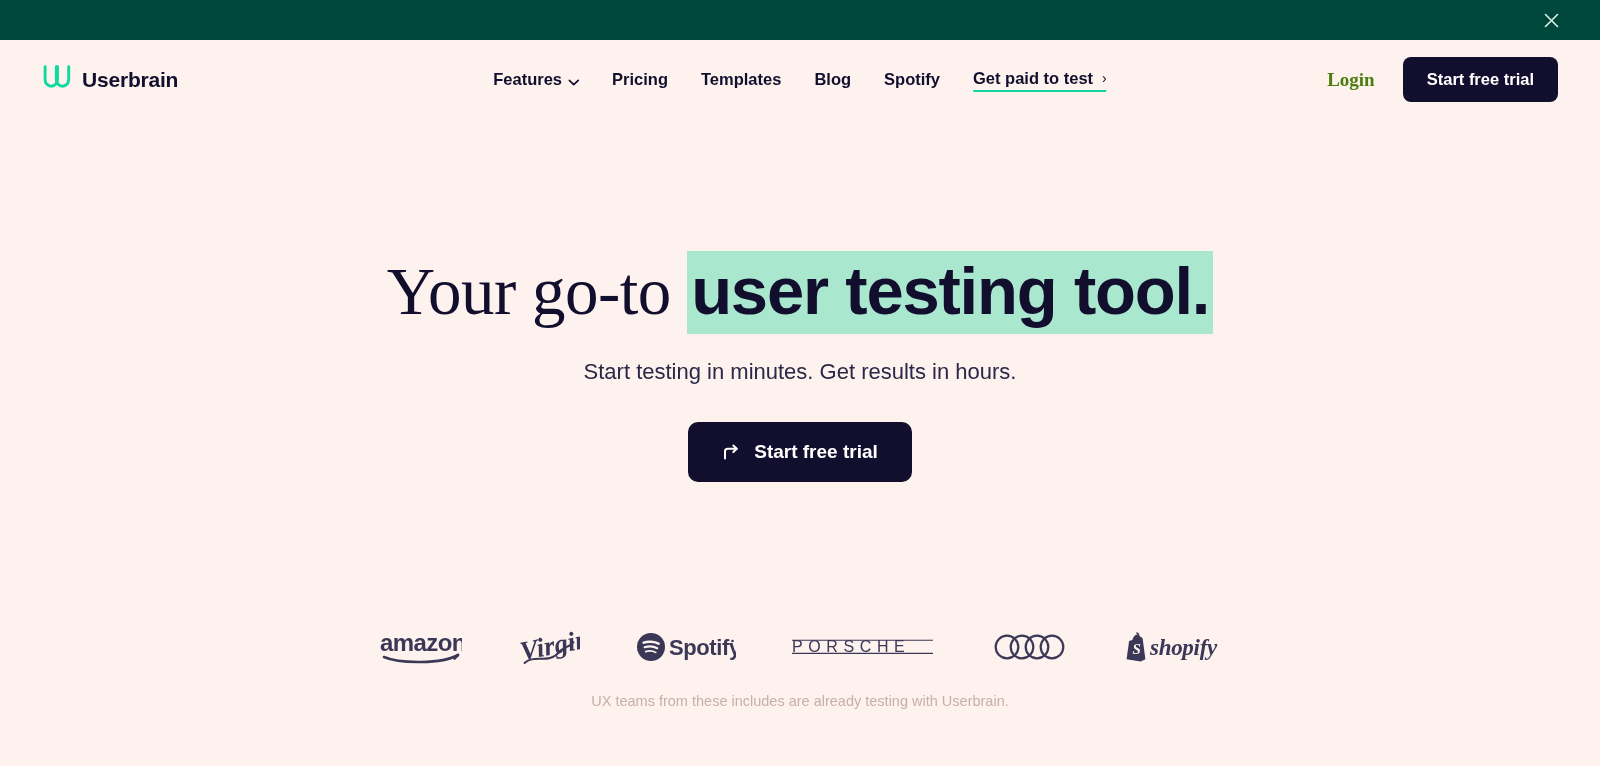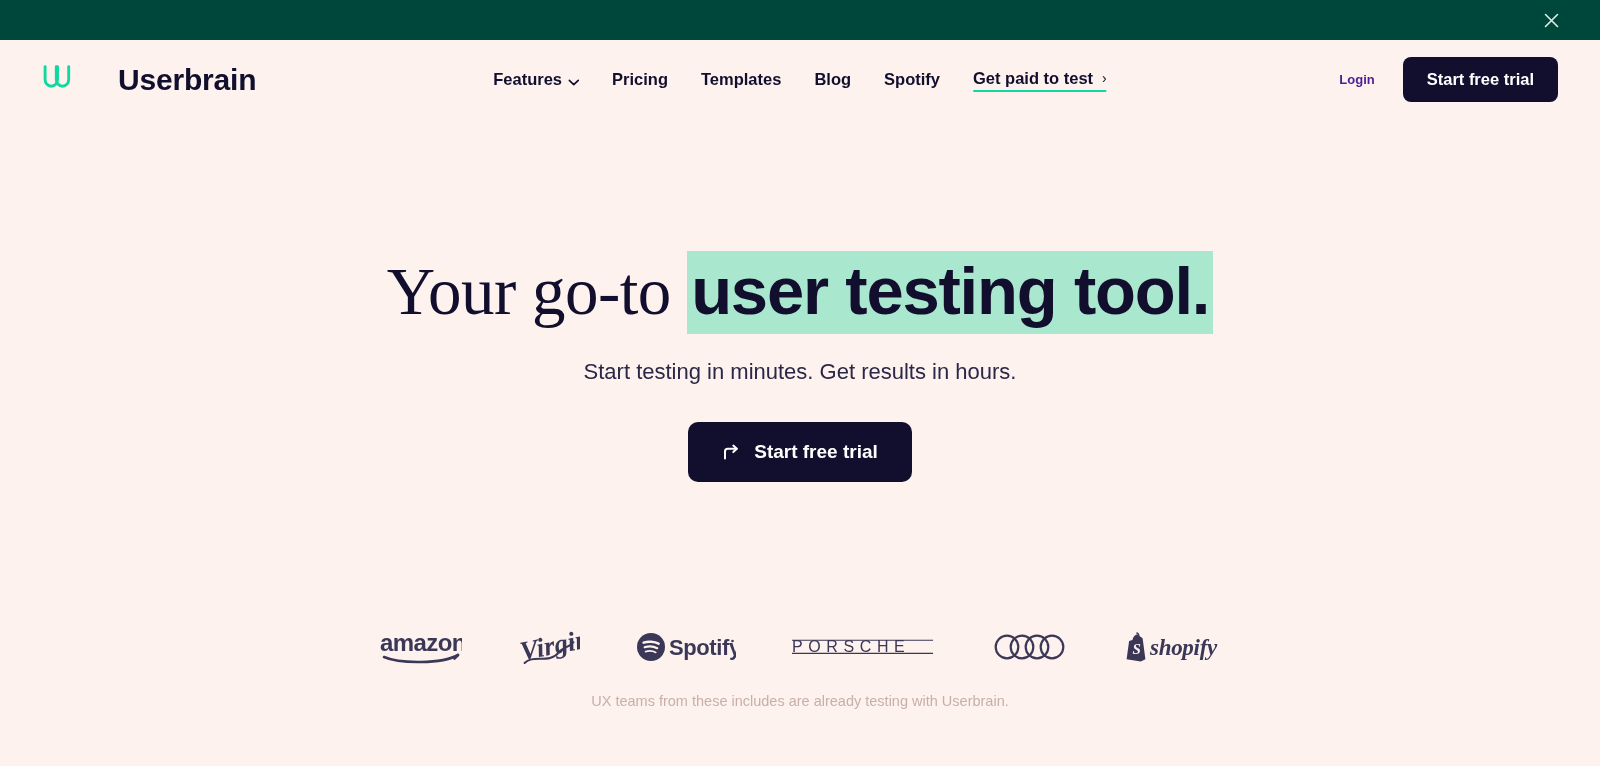--- a/index.html
+++ b/index.html
@@ -74,25 +74,24 @@
 
   .brand {
     display: flex;
     align-items: center;
     gap: 10px;
     cursor: pointer;
     flex: 0 0 auto;
   }
   .brand-mark { display: block; }
   .brand-name {
-    font-size: 30px;
+    font-size: 21px;
     font-weight: 700;
     letter-spacing: -0.2px;
     color: #120E2E;
-    margin-left: 36px;
   }
 
   .main-nav {
     position: absolute;
     left: 50%;
     transform: translateX(-50%);
     display: flex;
     align-items: center;
     gap: 33px;
   }
@@ -126,24 +125,25 @@
     top: -0.5px;
   }
 
   .header-right {
     margin-left: auto;
     display: flex;
     align-items: center;
     gap: 28px;
   }
   .login-link {
-    font-size: 13px;
+    font-size: 19px;
     font-weight: 600;
-    color: #4c1d95;
-    cursor: pointer;
+    color: #4d7c0f;
+    cursor: pointer;
+    font-family: Liberation Serif, serif;
   }
   .btn-dark {
     background: #120E2E;
     color: #FFFFFF;
     border: none;
     border-radius: 8px;
     font-family: "Liberation Sans", sans-serif;
     font-size: 16.5px;
     font-weight: 700;
     padding: 13px 24px;

